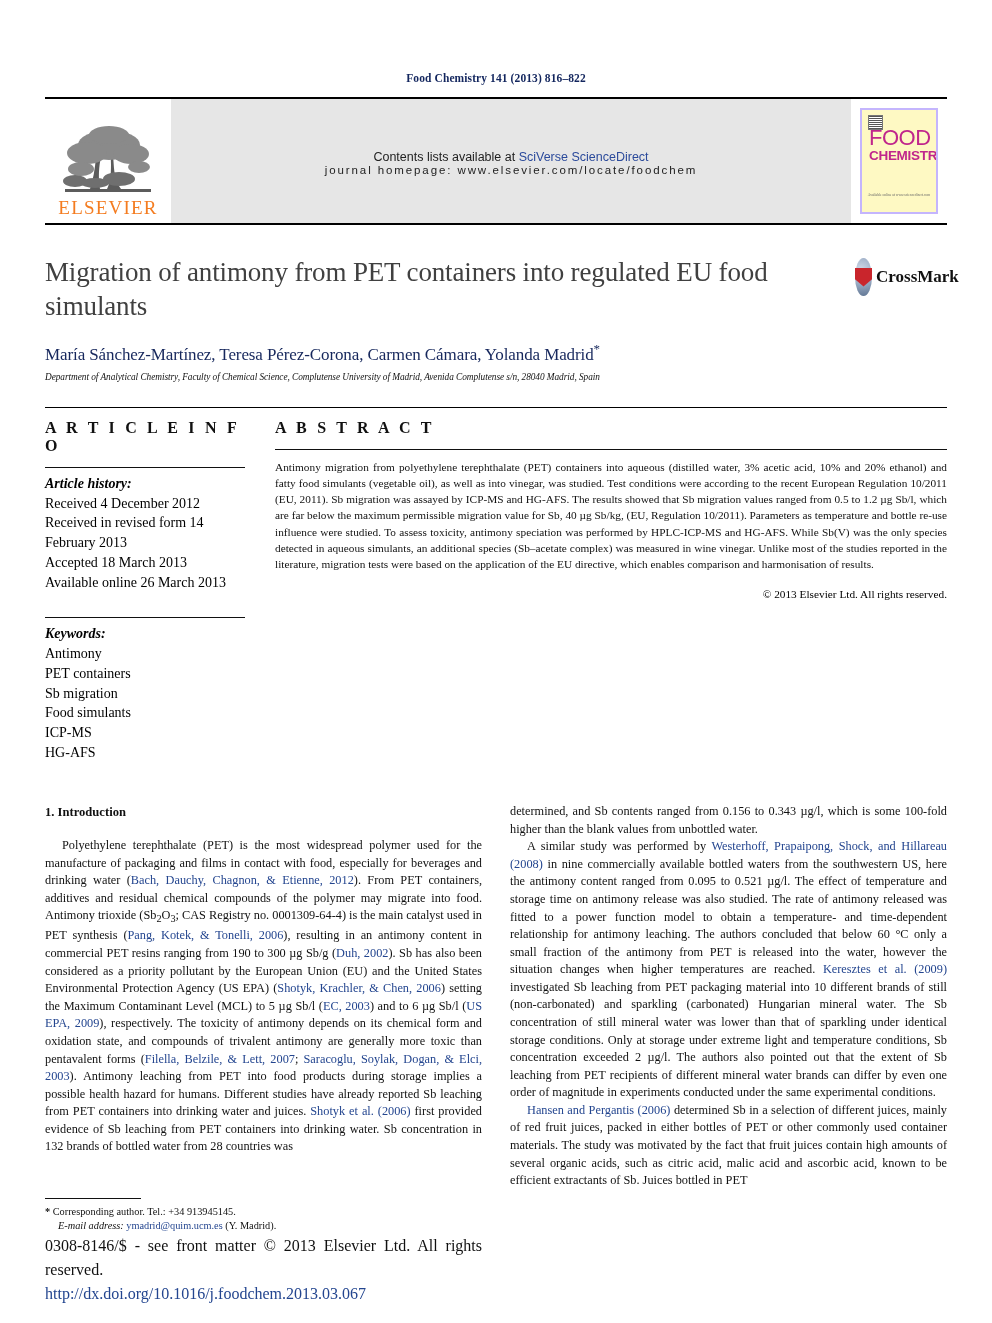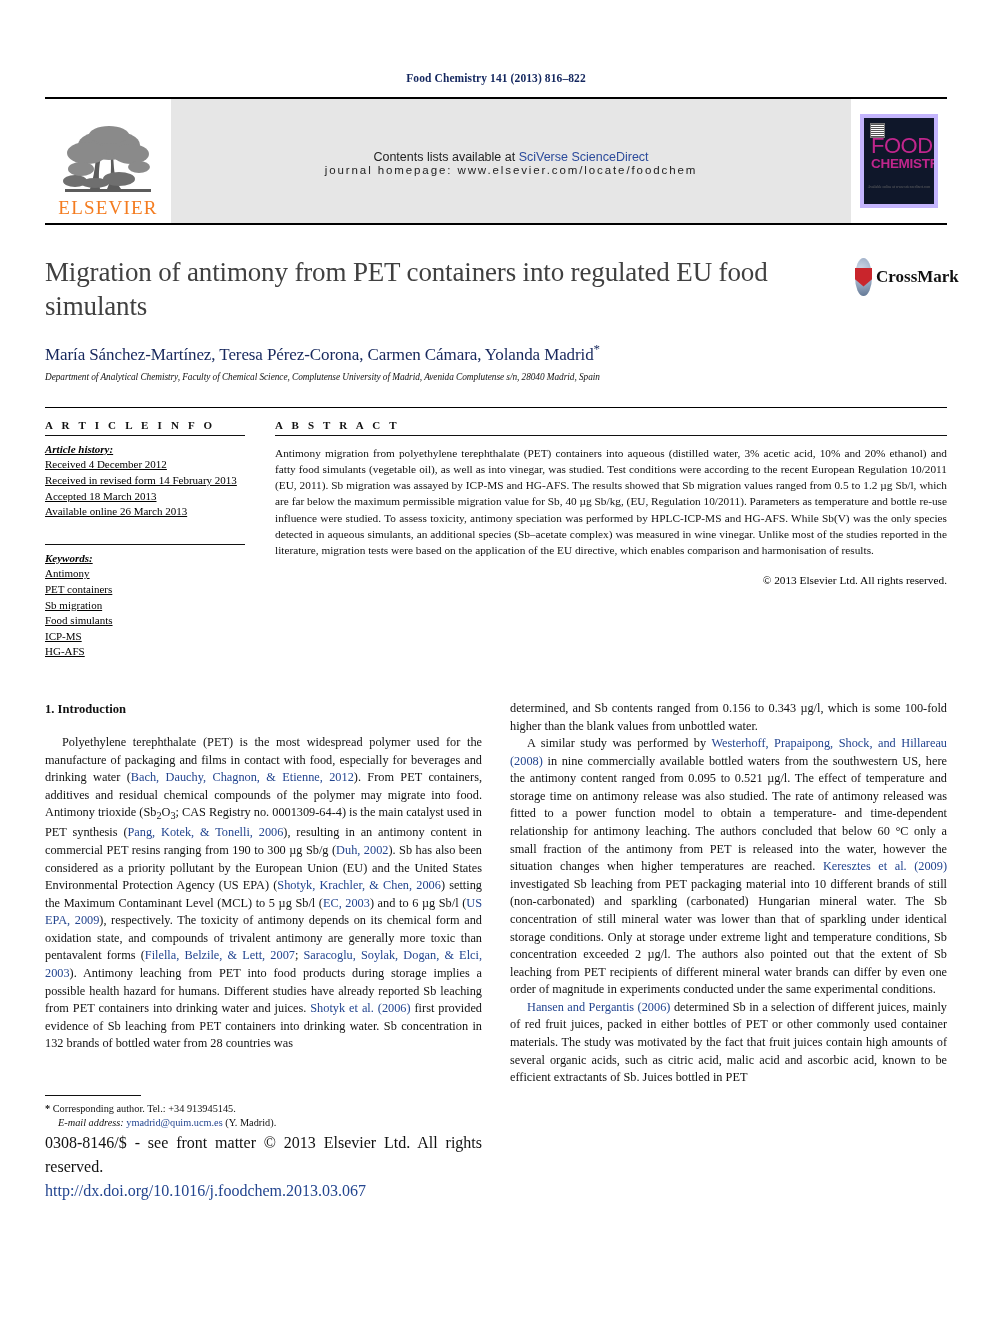--- a/index.html
+++ b/index.html
@@ -97,23 +97,23 @@
   .cover-thumb {
     width: 96px;
     flex: 0 0 96px;
     background: #fff;
     display: flex;
     align-items: center;
     justify-content: center;
   }
   .cover-box {
     width: 78px;
-    height: 94px;
-    border: 4px solid #c4b5fd;
-    background: #0f172a;
+    height: 106px;
+    border: 2px solid #c4b5fd;
+    background: #fef9c3;
     position: relative;
     box-sizing: border-box;
     overflow: hidden;
   }
   .cover-mini-logo {
     position: absolute; top:5px; left:6px;
     width: 13px; height: 13px;
     border: 1px solid #777;
     background: repeating-linear-gradient(to bottom, #555 0 1px, #fff 1px 2px);
   }
@@ -207,27 +207,27 @@
   }
   .info-col {
     flex: 0 0 230px;
     padding-right: 30px;
     box-sizing: border-box;
   }
   .abs-col { flex: 1 1 auto; }
   .sec-head {
     font-family: "Liberation Serif", serif;
     font-weight: bold;
-    font-size: 11px;
+    font-size: 16px;
     letter-spacing: 3.2px;
     color: #111;
-    margin-bottom: 4px;
+    margin-bottom: 12px;
   }
   .rule { border-top: 1px solid #111; }
-  .info-group { padding-top: 6px; font-size: 11px; line-height: 1.42; text-decoration: underline; }
+  .info-group { padding-top: 6px; font-size: 14px; line-height: 1.42; }
   .info-group .lbl { font-style: italic; font-weight: bold; }
   .info-gap { height: 24px; }
   .abstract-text {
     padding-top: 9px;
     font-size: 11.3px;
     line-height: 1.44;
     text-align: justify;
     color: #111;
   }
   .copyright {

